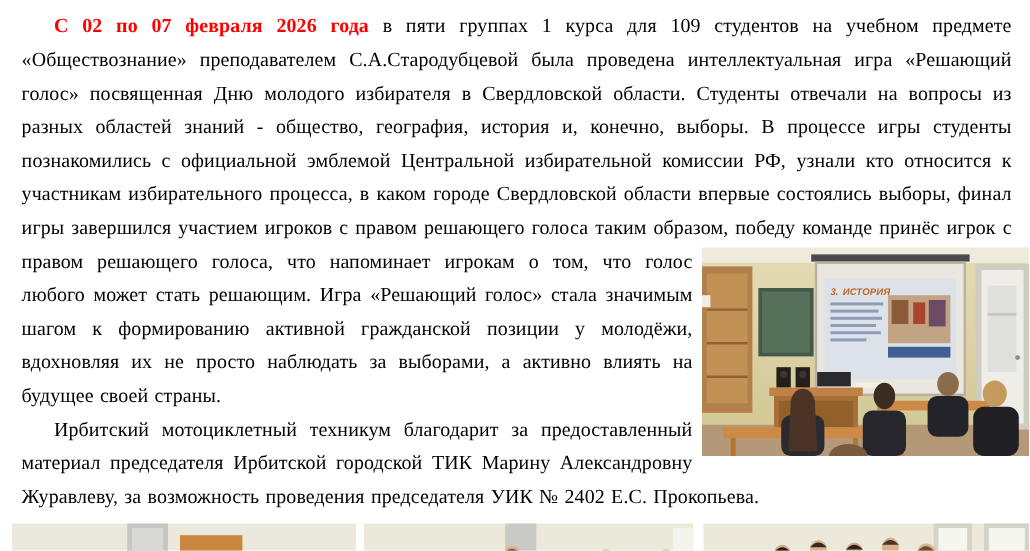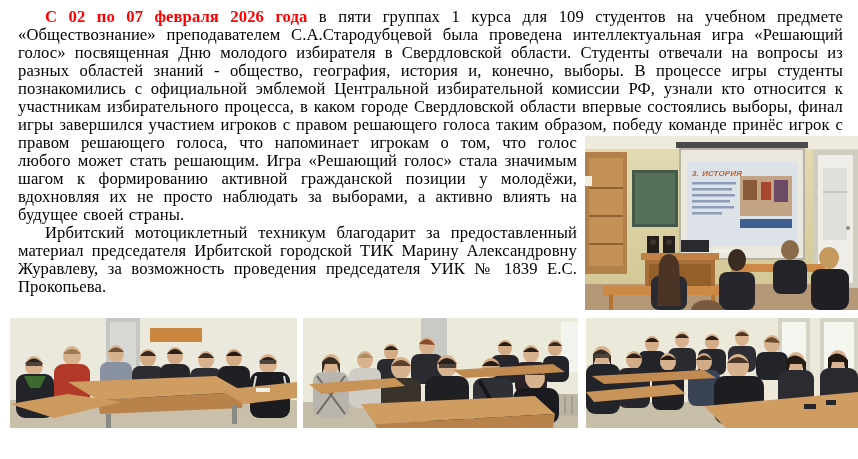--- a/index.html
+++ b/index.html
@@ -5,21 +5,21 @@
   * { margin:0; padding:0; box-sizing:border-box; }
   html,body { background:#ffffff; }
   .page {
     position:relative;
     width:858px; height:459px;
     background:#ffffff;
     padding:8px 15px 0 18px;
     overflow:hidden;
     font-family:"Liberation Serif", serif;
     font-size:16.6px;
-    line-height:18px;
+    line-height:28px;
     color:#000000;
   }
   .doc-text p {
     text-align:justify;
     text-indent:27px;
     letter-spacing:0.1px;
     word-spacing:1px;
   }
   .date-red { color:#ff0000; font-weight:bold; }
   .photo-float {
@@ -130,21 +130,21 @@
             <ellipse cx="205" cy="114" rx="9" ry="10" fill="#8a6b4a"></ellipse>
             <rect x="188" y="124" width="34" height="34" rx="8" fill="#23232a"></rect>
             <ellipse cx="244" cy="122" rx="10" ry="11" fill="#c59a5f"></ellipse>
             <rect x="226" y="133" width="38" height="41" rx="9" fill="#202024"></rect>
             <ellipse cx="122" cy="174" rx="16" ry="10" fill="#7a5a3e"></ellipse>
           </g>
         </svg>
       </span><span>победу команде принёс игрок с правом решающего голоса, что напоминает игрокам о том, что голос любого может стать решающим. Игра «Решающий голос» стала значимым шагом к формированию активной гражданской позиции у молодёжи, вдохновляя их не просто наблюдать за выборами, а активно влиять на будущее своей страны.</span>
     </p>
 
-    <p>Ирбитский мотоциклетный техникум благодарит за предоставленный материал председателя Ирбитской городской ТИК Марину Александровну Журавлеву, за возможность проведения председателя УИК № 1839 Е.С. Прокопьева.</p>
+    <p>Ирбитский мотоциклетный техникум благодарит за предоставленный материал председателя Ирбитской городской ТИК Марину Александровну Журавлеву, за возможность проведения председателя УИК № 2402 Е.С. Прокопьева.</p>
   </div>
 
   <div class="photo-row">
 
     <div class="photo photo-b1" role="img" aria-label="Студенты группы за партами в аудитории">
       <svg viewBox="0 0 287 110" width="287" height="110" xmlns="http://www.w3.org/2000/svg">
         <rect x="0" y="0" width="287" height="82" fill="#ebe9dd"></rect>
         <rect x="0" y="82" width="287" height="28" fill="#c9bfaa"></rect>
         <rect x="96" y="0" width="34" height="58" fill="#c6c6c2"></rect>
         <rect x="100" y="4" width="26" height="54" fill="#d8d8d4"></rect>

